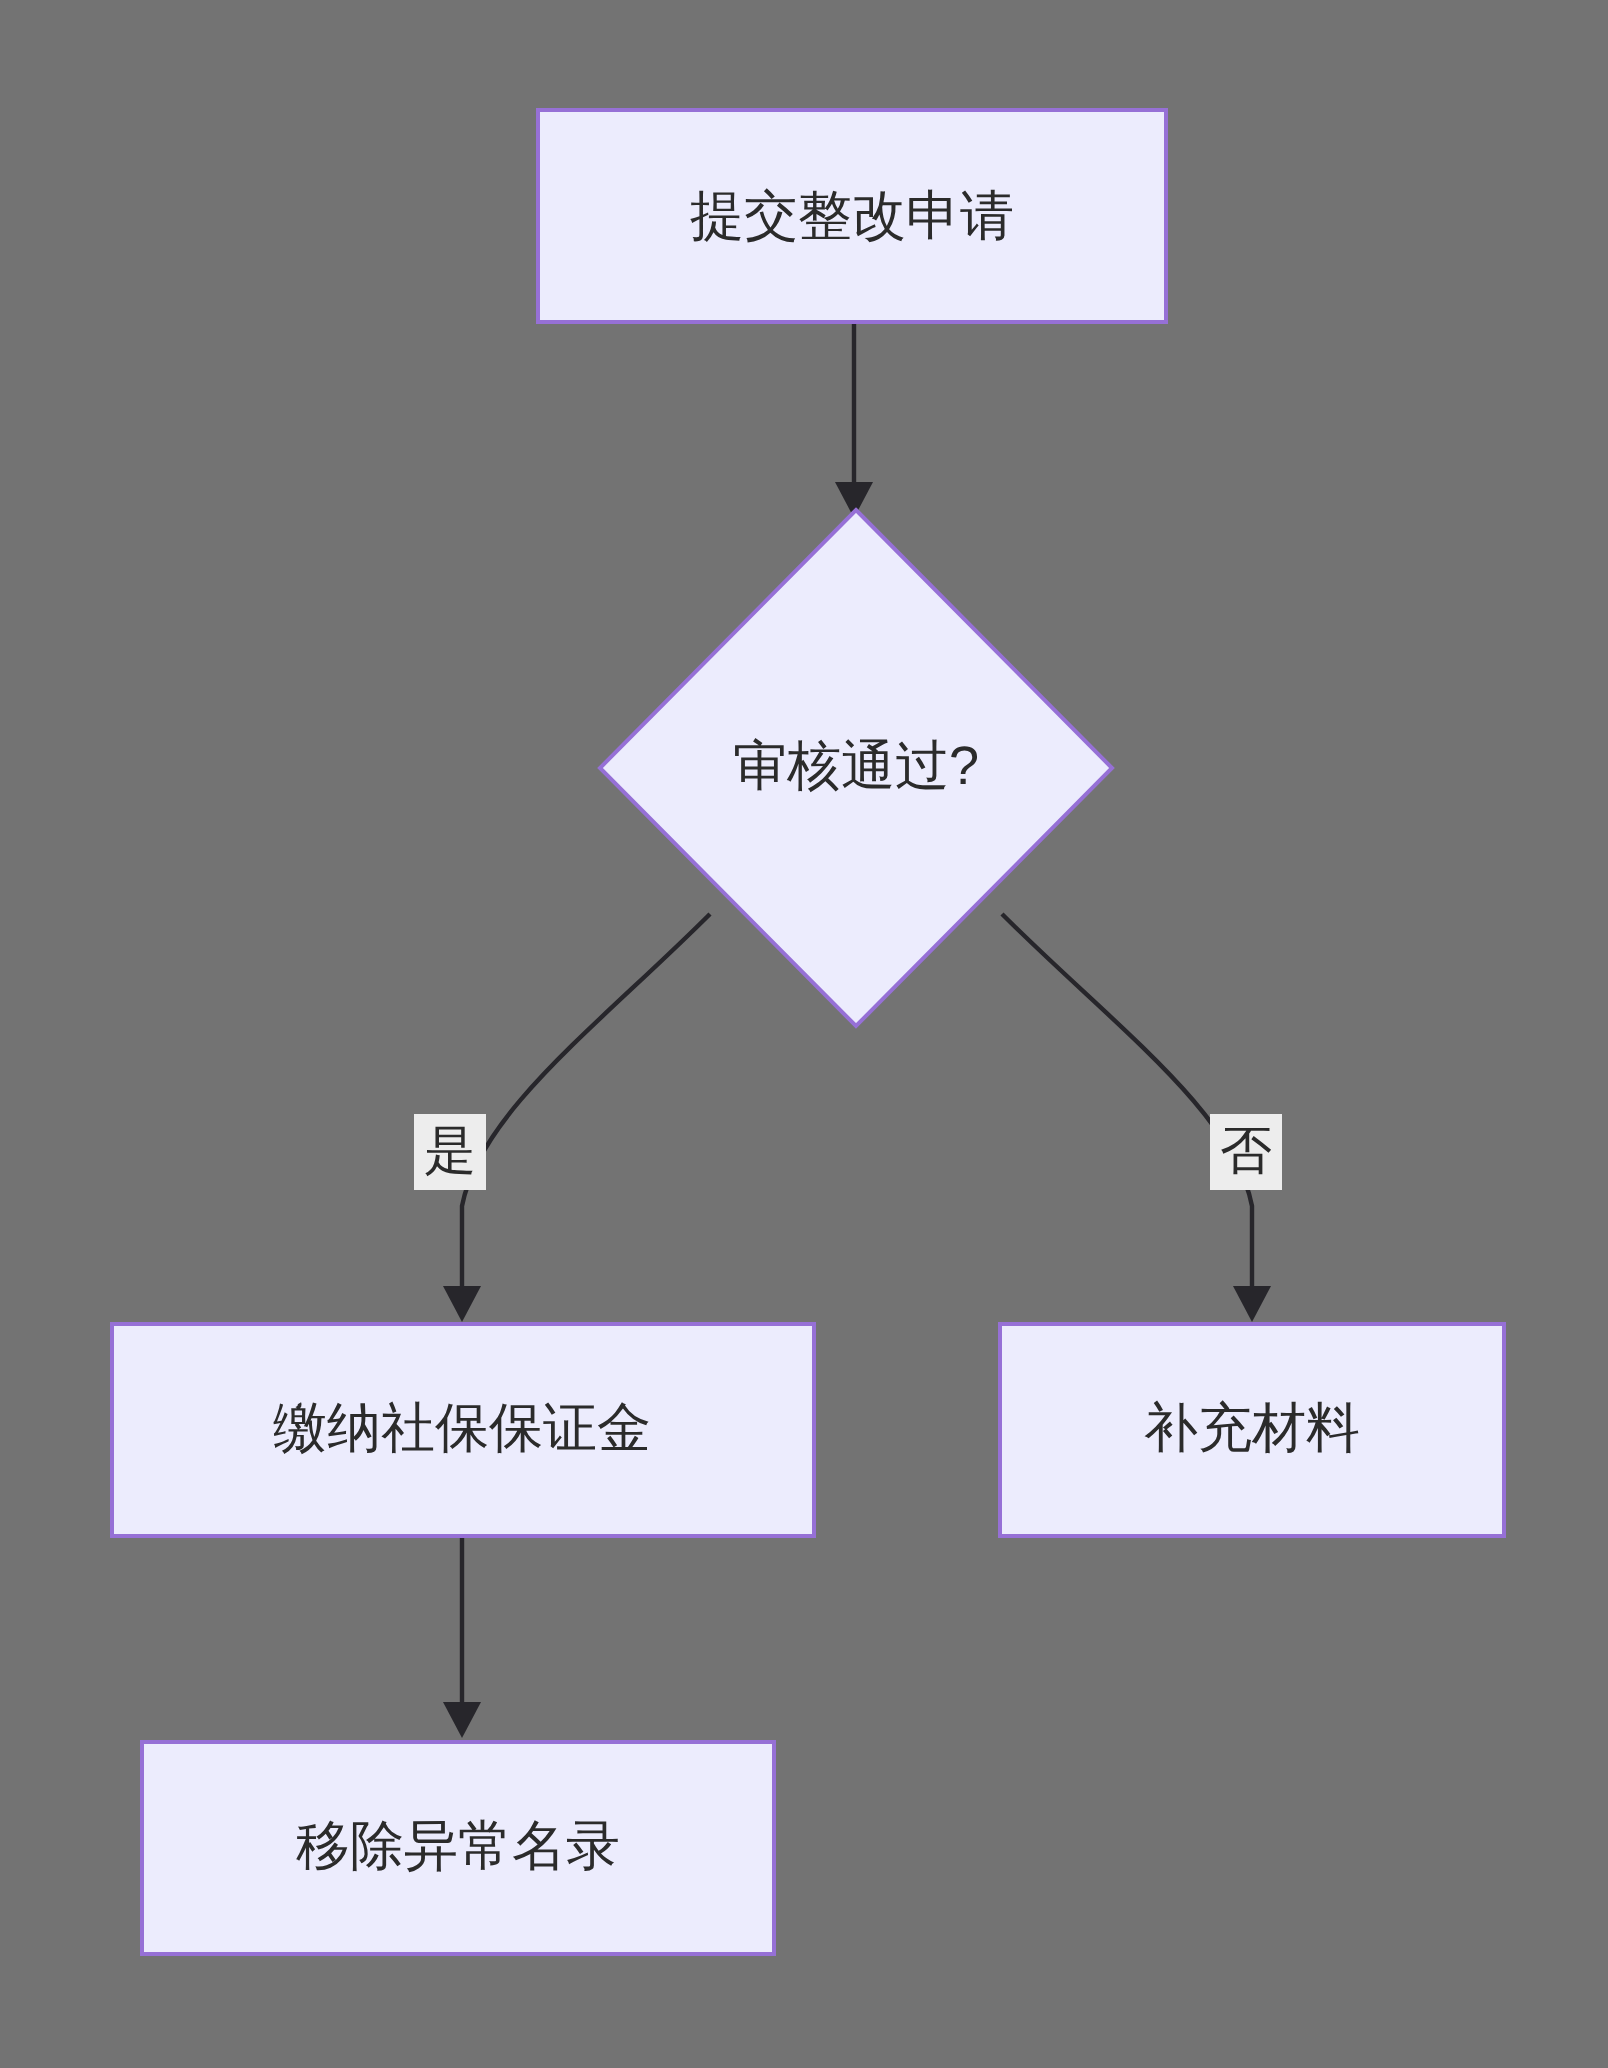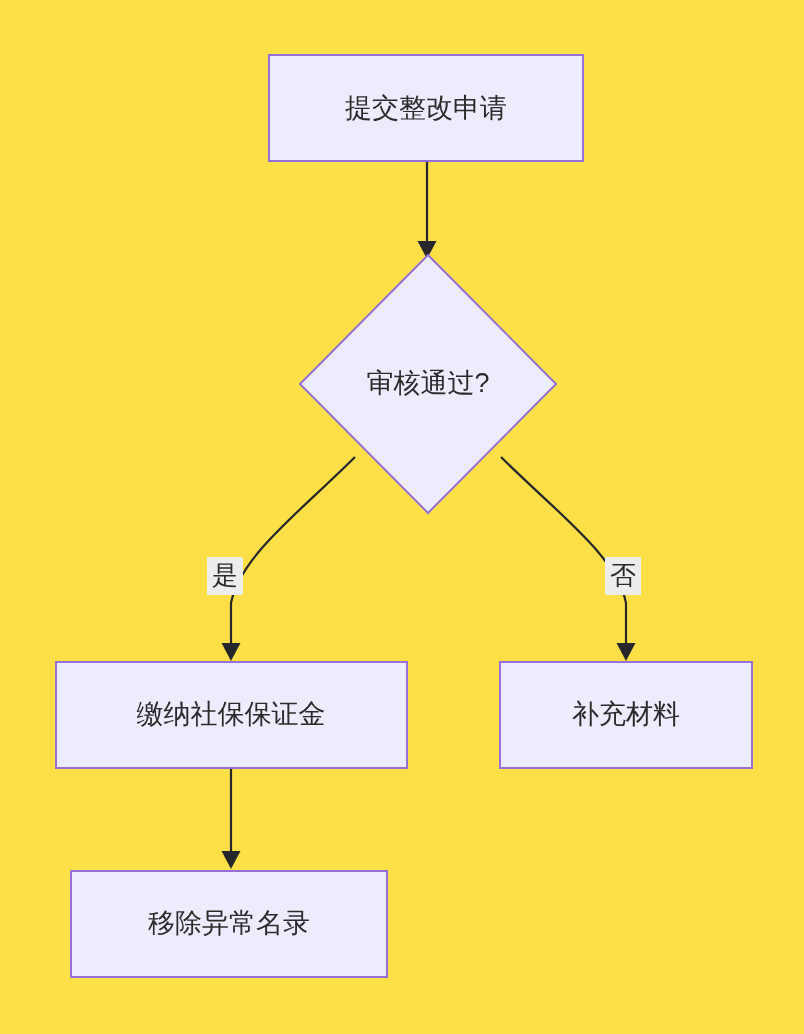--- a/index.html
+++ b/index.html
@@ -10,21 +10,21 @@
   body {
     width: 804px;
     height: 1034px;
     font-family: "Liberation Sans", "DejaVu Sans", sans-serif;
     overflow: hidden;
   }
   #flowchart-root {
     position: relative;
     width: 804px;
     height: 1034px;
-    background: #fde047;
+    background: #737373;
   }
   svg#flow-svg {
     position: absolute;
     top: 0;
     left: 0;
     width: 804px;
     height: 1034px;
     display: block;
   }
   .node-shape {

